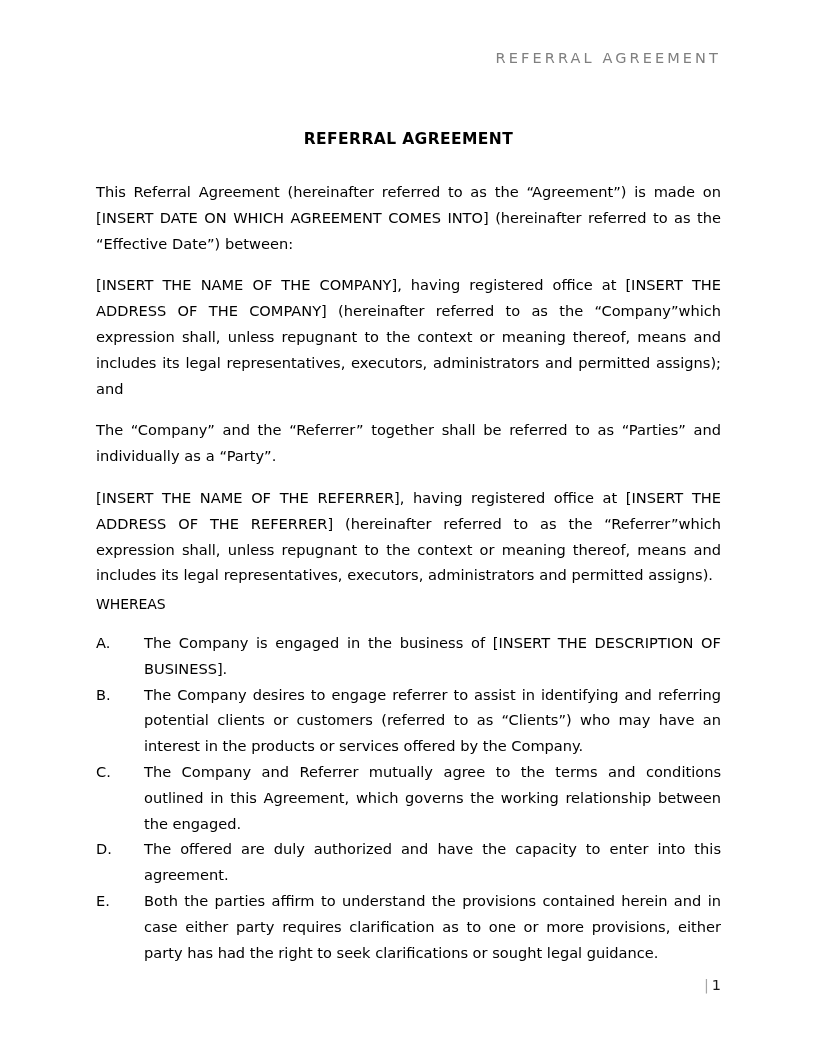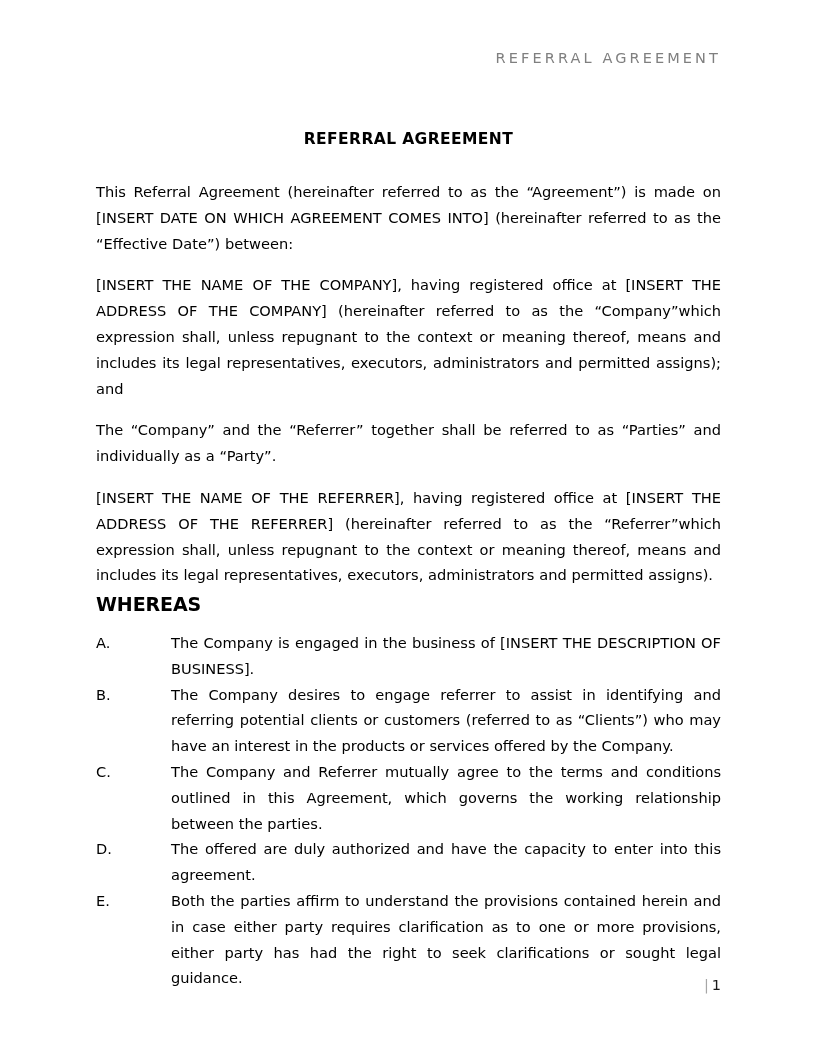--- a/index.html
+++ b/index.html
@@ -62,23 +62,23 @@
     font-size: 14.6px;
     line-height: 25.8px;
     text-align: justify;
     text-justify: inter-word;
     color: #000000;
     word-spacing: 0.2px;
   }
   p.para:last-of-type { margin-bottom: 0; }
 
   .whereas {
-    font-size: 19px;
+    font-size: 14px;
     line-height: 25.8px;
-    font-weight: bold;
+    font-weight: normal;
     margin: 4px 0 12px 0;
     letter-spacing: -0.1px;
   }
 
   
   .clause-list {
     margin: 0;
     padding: 0;
     list-style: none;
   }
@@ -96,21 +96,20 @@
     position: absolute;
     left: 0;
     top: 0;
     width: 40px;
     text-align: left;
     font-size: 14.6px;
     line-height: 25.8px;
   }
   .clause .clause-text {
     display: block;
-    margin-left: 27px;
   }
 
   
   .doc-footer {
     position: absolute;
     left: 96px;
     top: 971px;
     width: 625px;
     text-align: right;
     font-size: 14.5px;
@@ -150,21 +149,21 @@
       <li class="clause">
         <span class="marker">A.</span>
         <span class="clause-text">The Company is engaged in the business of [INSERT THE DESCRIPTION OF BUSINESS].</span>
       </li>
       <li class="clause">
         <span class="marker">B.</span>
         <span class="clause-text">The Company desires to engage referrer to assist in identifying and referring potential clients or customers (referred to as “Clients”) who may have an interest in the products or services offered by the Company.</span>
       </li>
       <li class="clause">
         <span class="marker">C.</span>
-        <span class="clause-text">The Company and Referrer mutually agree to the terms and conditions outlined in this Agreement, which governs the working relationship between the parties.</span>
+        <span class="clause-text">The Company and Referrer mutually agree to the terms and conditions outlined in this Agreement, which governs the working relationship between the engaged.</span>
       </li>
       <li class="clause">
         <span class="marker">D.</span>
         <span class="clause-text">The offered are duly authorized and have the capacity to enter into this agreement.</span>
       </li>
       <li class="clause">
         <span class="marker">E.</span>
         <span class="clause-text">Both the parties affirm to understand the provisions contained herein and in case either party requires clarification as to one or more provisions, either party has had the right to seek clarifications or sought legal guidance.</span>
       </li>
     </ol>

